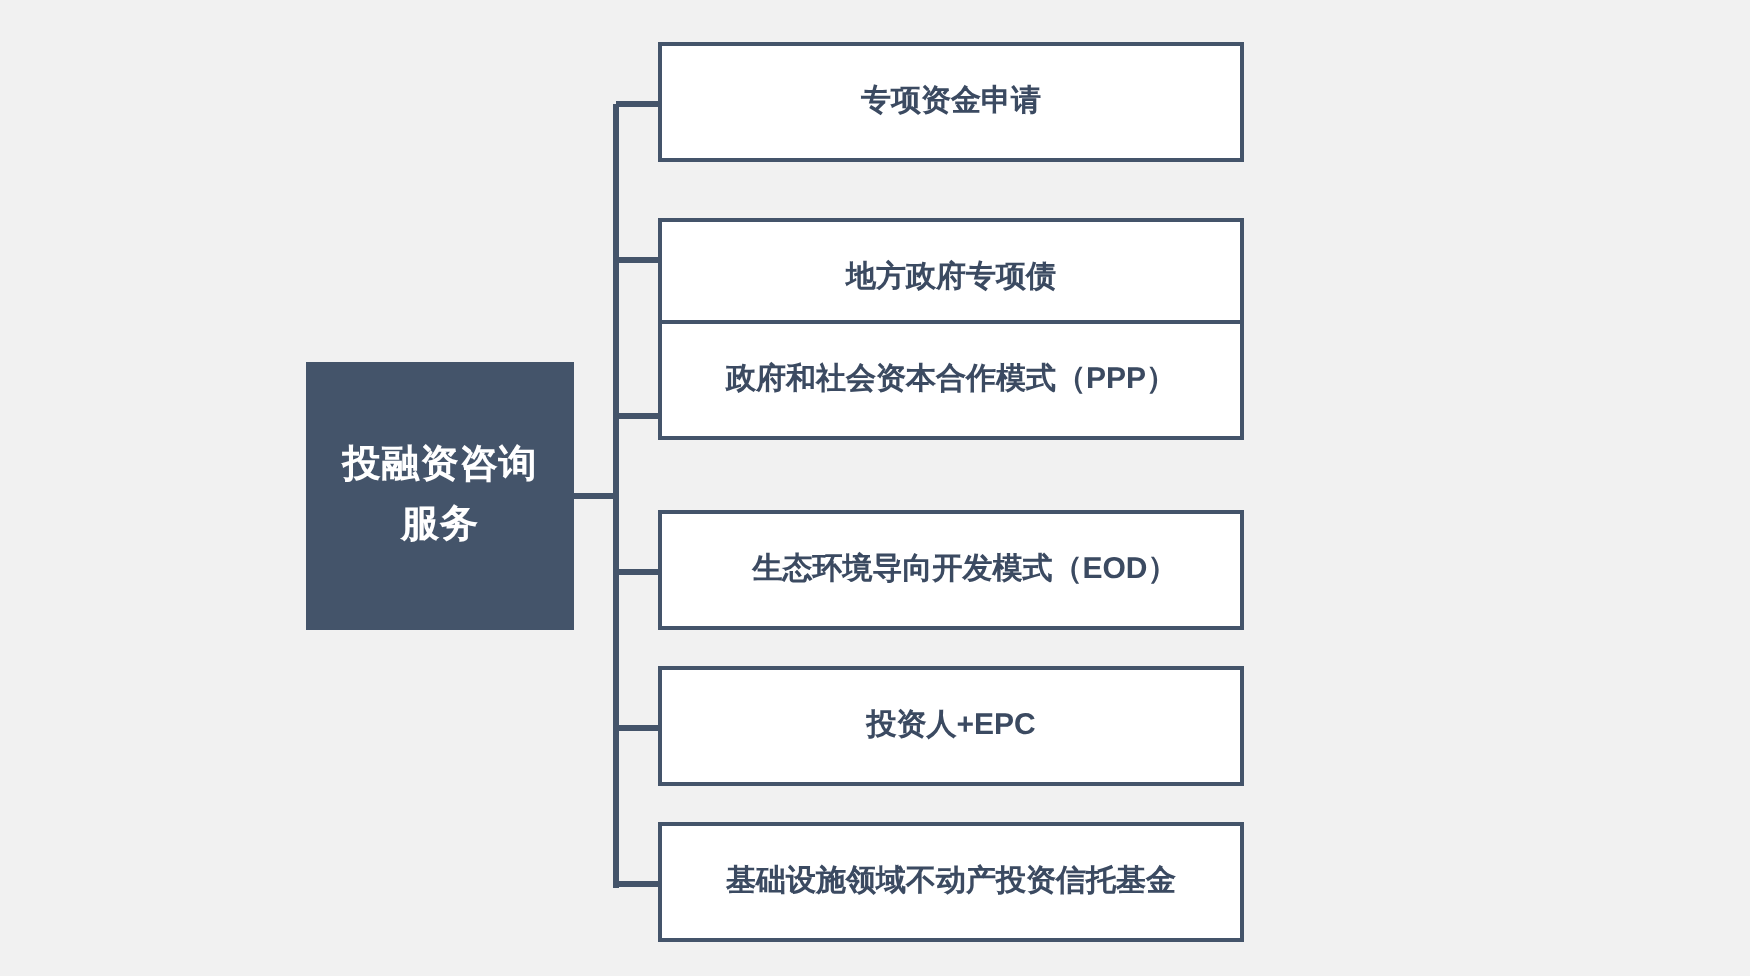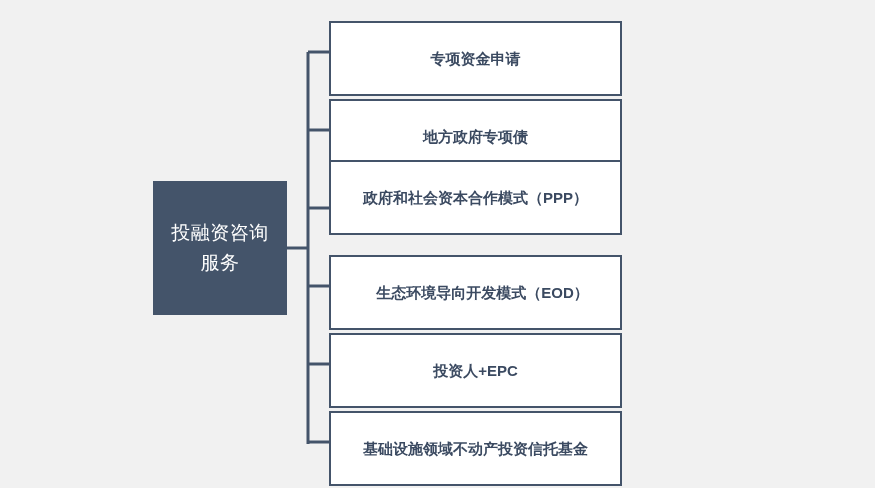--- a/index.html
+++ b/index.html
@@ -29,21 +29,21 @@
     background: #44546A;
     display: flex;
     align-items: center;
     justify-content: center;
     box-sizing: border-box;
   }
   .root-label {
     color: #FFFFFF;
     font-size: 19px;
     line-height: 30px;
-    font-weight: 400;
+    font-weight: 700;
     text-align: center;
     letter-spacing: 0.5px;
     width: 104px;
     word-break: break-word;
   }
 
   
   .connector-layer {
     position: absolute;
     left: 0;
@@ -51,39 +51,39 @@
     width: 875px;
     height: 488px;
     pointer-events: none;
   }
 
   
   .leaf-node {
     position: absolute;
     left: 329px;
     width: 293px;
-    height: 75px;
+    height: 60px;
     background: #FFFFFF;
     border: 2px solid #44546A;
     box-sizing: border-box;
     display: flex;
     align-items: center;
     justify-content: center;
   }
   .leaf-label {
     color: #3B4A61;
     font-size: 15px;
     font-weight: bold;
     text-align: center;
     line-height: 20px;
     padding: 0 8px;
     white-space: nowrap;
   }
   .leaf-0 { top: 21px; }
-  .leaf-1 { top: 99px; }
+  .leaf-1 { top: 109px; }
   .leaf-2 { top: 160px; }
   .leaf-3 { top: 255px; padding-left: 14px; }
   .leaf-4 { top: 333px; }
   .leaf-5 { top: 411px; }
 </style>
 </head>
 <body>
 
 <div id="diagram">
 

